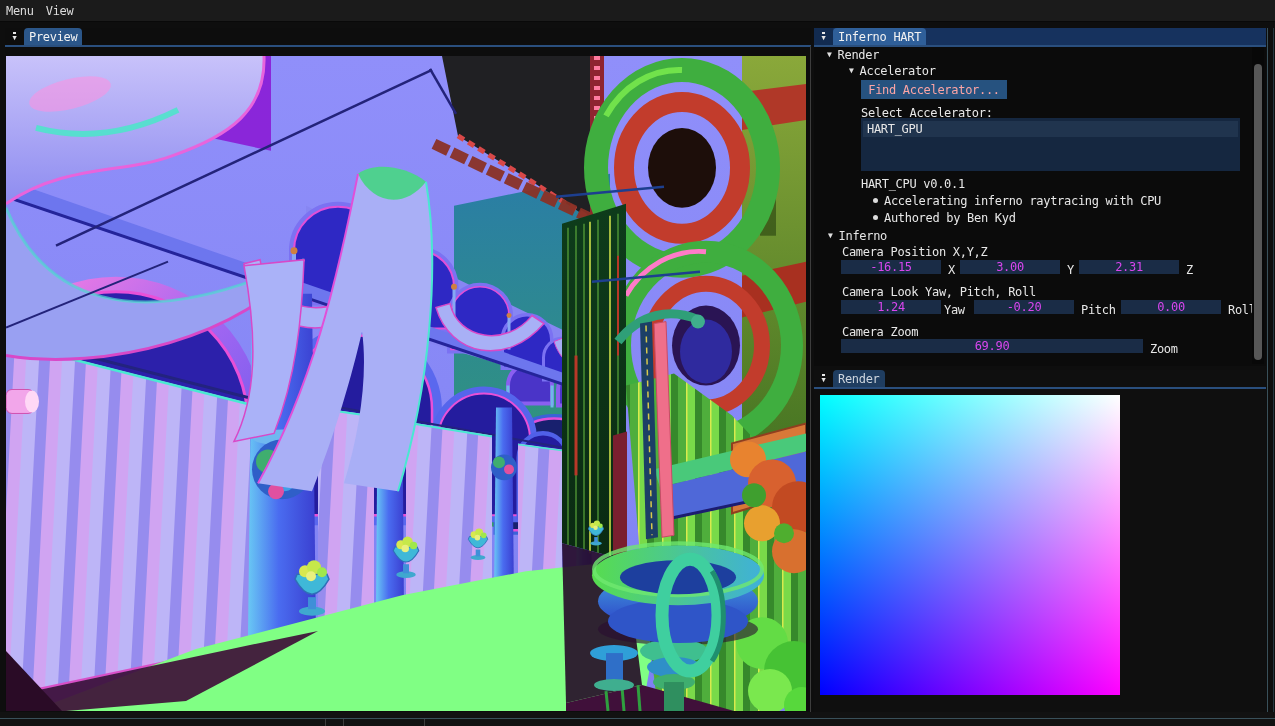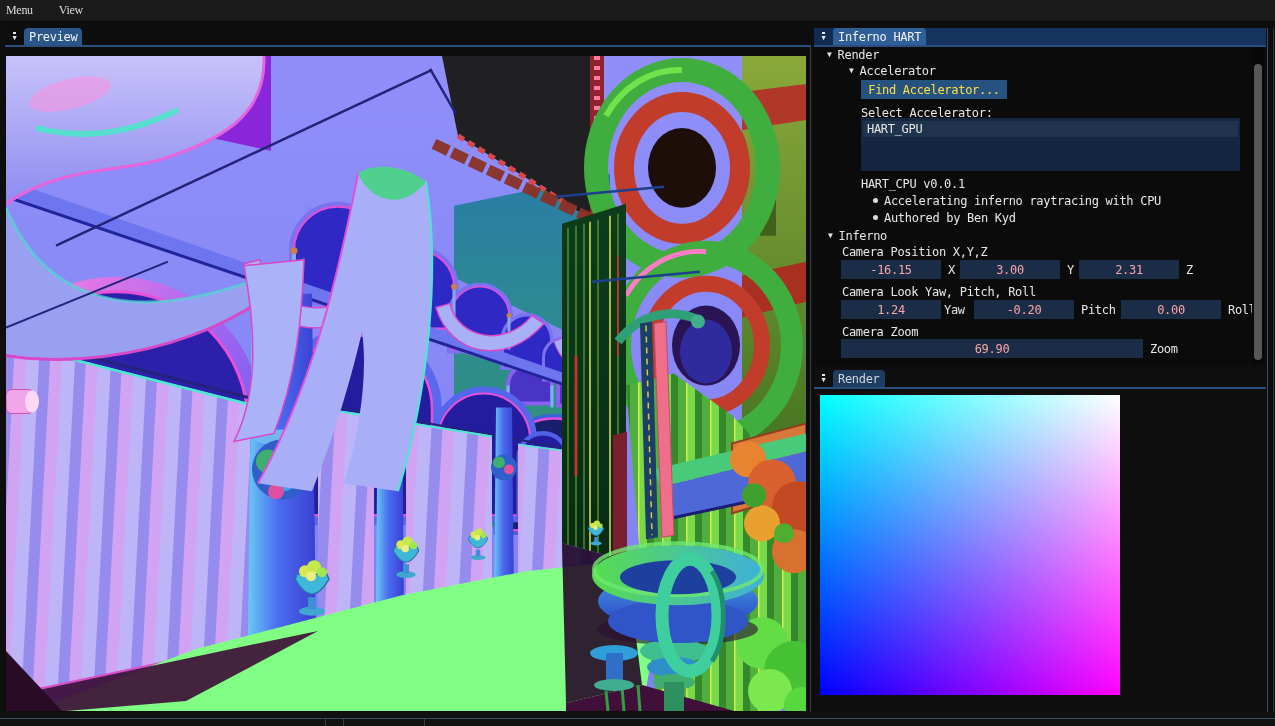--- a/index.html
+++ b/index.html
@@ -6,21 +6,21 @@
   html,body { margin:0; padding:0; }
   body {
     width:1275px; height:726px; position:relative; overflow:hidden;
     background:#0e0e0e;
     font-family:"DejaVu Sans Mono","Liberation Mono",monospace;
     font-size:12px; letter-spacing:-0.3px; color:#e6e6e6;
   }
   
   .menubar { position:absolute; left:0; top:0; width:1275px; height:22px;
     background:#1b1b1b; border-bottom:1px solid #090909;
-    display:flex; align-items:center; padding-left:6px; gap:26px;font-family:Liberation Serif, serif; }
+    display:flex; align-items:center; padding-left:6px; gap:12px; }
   .menu-item { color:#dcdcdc; cursor:default; }
   
   .window { position:absolute; background:#0d0d0d; }
   #win-preview   { left:5px;   top:28px;  width:806px; height:685px; }
   #win-inspector { left:814px; top:28px;  width:452px; height:338px; background:#0b0b0b; }
   #win-render    { left:814px; top:370px; width:452px; height:347px; background:#0f0f0f; }
   .tabrow { position:absolute; left:0; top:0; right:0; height:17px; }
   #win-inspector .tabrow { background:#16325e; }
   .collapse-btn { position:absolute; left:0; top:0; width:19px; height:17px;
     display:flex; align-items:center; justify-content:center; cursor:pointer; }
@@ -35,31 +35,31 @@
   .tab-underline { position:absolute; left:0; top:17px; right:0; height:2px; background:#2a4f7e; }
   
   .viewport { position:absolute; left:1px; top:28px; width:800px; height:655px;
     background:#050505; overflow:hidden; }
   svg { display:block; }
   
   .insp-clip { position:absolute; left:0; top:19px; width:438px; height:317px; overflow:hidden; }
   .tree-node { position:absolute; display:flex; align-items:center; gap:6px; height:13px; cursor:pointer; }
   .tree-arrow { font-size:8px; line-height:1; color:#e0e0e0; }
   .t-label { white-space:pre; }
-  .btn { position:absolute; background:#26527f; color:#fde047; white-space:pre;
+  .btn { position:absolute; background:#26527f; color:#fca5a5; white-space:pre;
     display:flex; align-items:center; justify-content:center; cursor:pointer; }
   #btn-find { left:47px; top:33px; width:146px; height:19px; }
   .plabel { position:absolute; white-space:pre; color:#e8e8e8; }
   .listbox { position:absolute; left:47px; top:71px; width:379px; height:53px; background:#152740; }
   .list-item { position:absolute; left:2px; right:2px; height:16px; display:flex;
     align-items:center; padding-left:4px; cursor:pointer; }
   .li-gpu { top:3px;  background:#20344e; }
   .li-cpu { top:19px; background:#3a608f; }
   .bullet-dot { position:absolute; width:5px; height:5px; border-radius:50%; background:#dcdcdc; }
-  .dfield { position:absolute; height:19px; background:#1a2c46; color:#fca5a5;
+  .dfield { position:absolute; height:14px; background:#1a2c46; color:#d946ef;
     display:flex; align-items:center; justify-content:center; white-space:pre; cursor:ew-resize; }
   .axis { position:absolute; height:19px; display:flex; align-items:center; white-space:pre; }
   .scrollbar { position:absolute; left:438px; top:19px; width:12px; height:317px; background:#080808; }
   .scroll-grab { position:absolute; left:2px; top:17px; width:8px; height:296px;
     border-radius:4px; background:#575757; cursor:grab; }
   
   .uv { position:absolute; left:6px; top:25px; width:300px; height:300px; background:#0000ff; }
   .uv .r, .uv .g { position:absolute; inset:0; mix-blend-mode:screen; }
   .uv .r { background:linear-gradient(to right, #000000, #ff0000); }
   .uv .g { background:linear-gradient(to bottom, #00ff00, #000000); }

